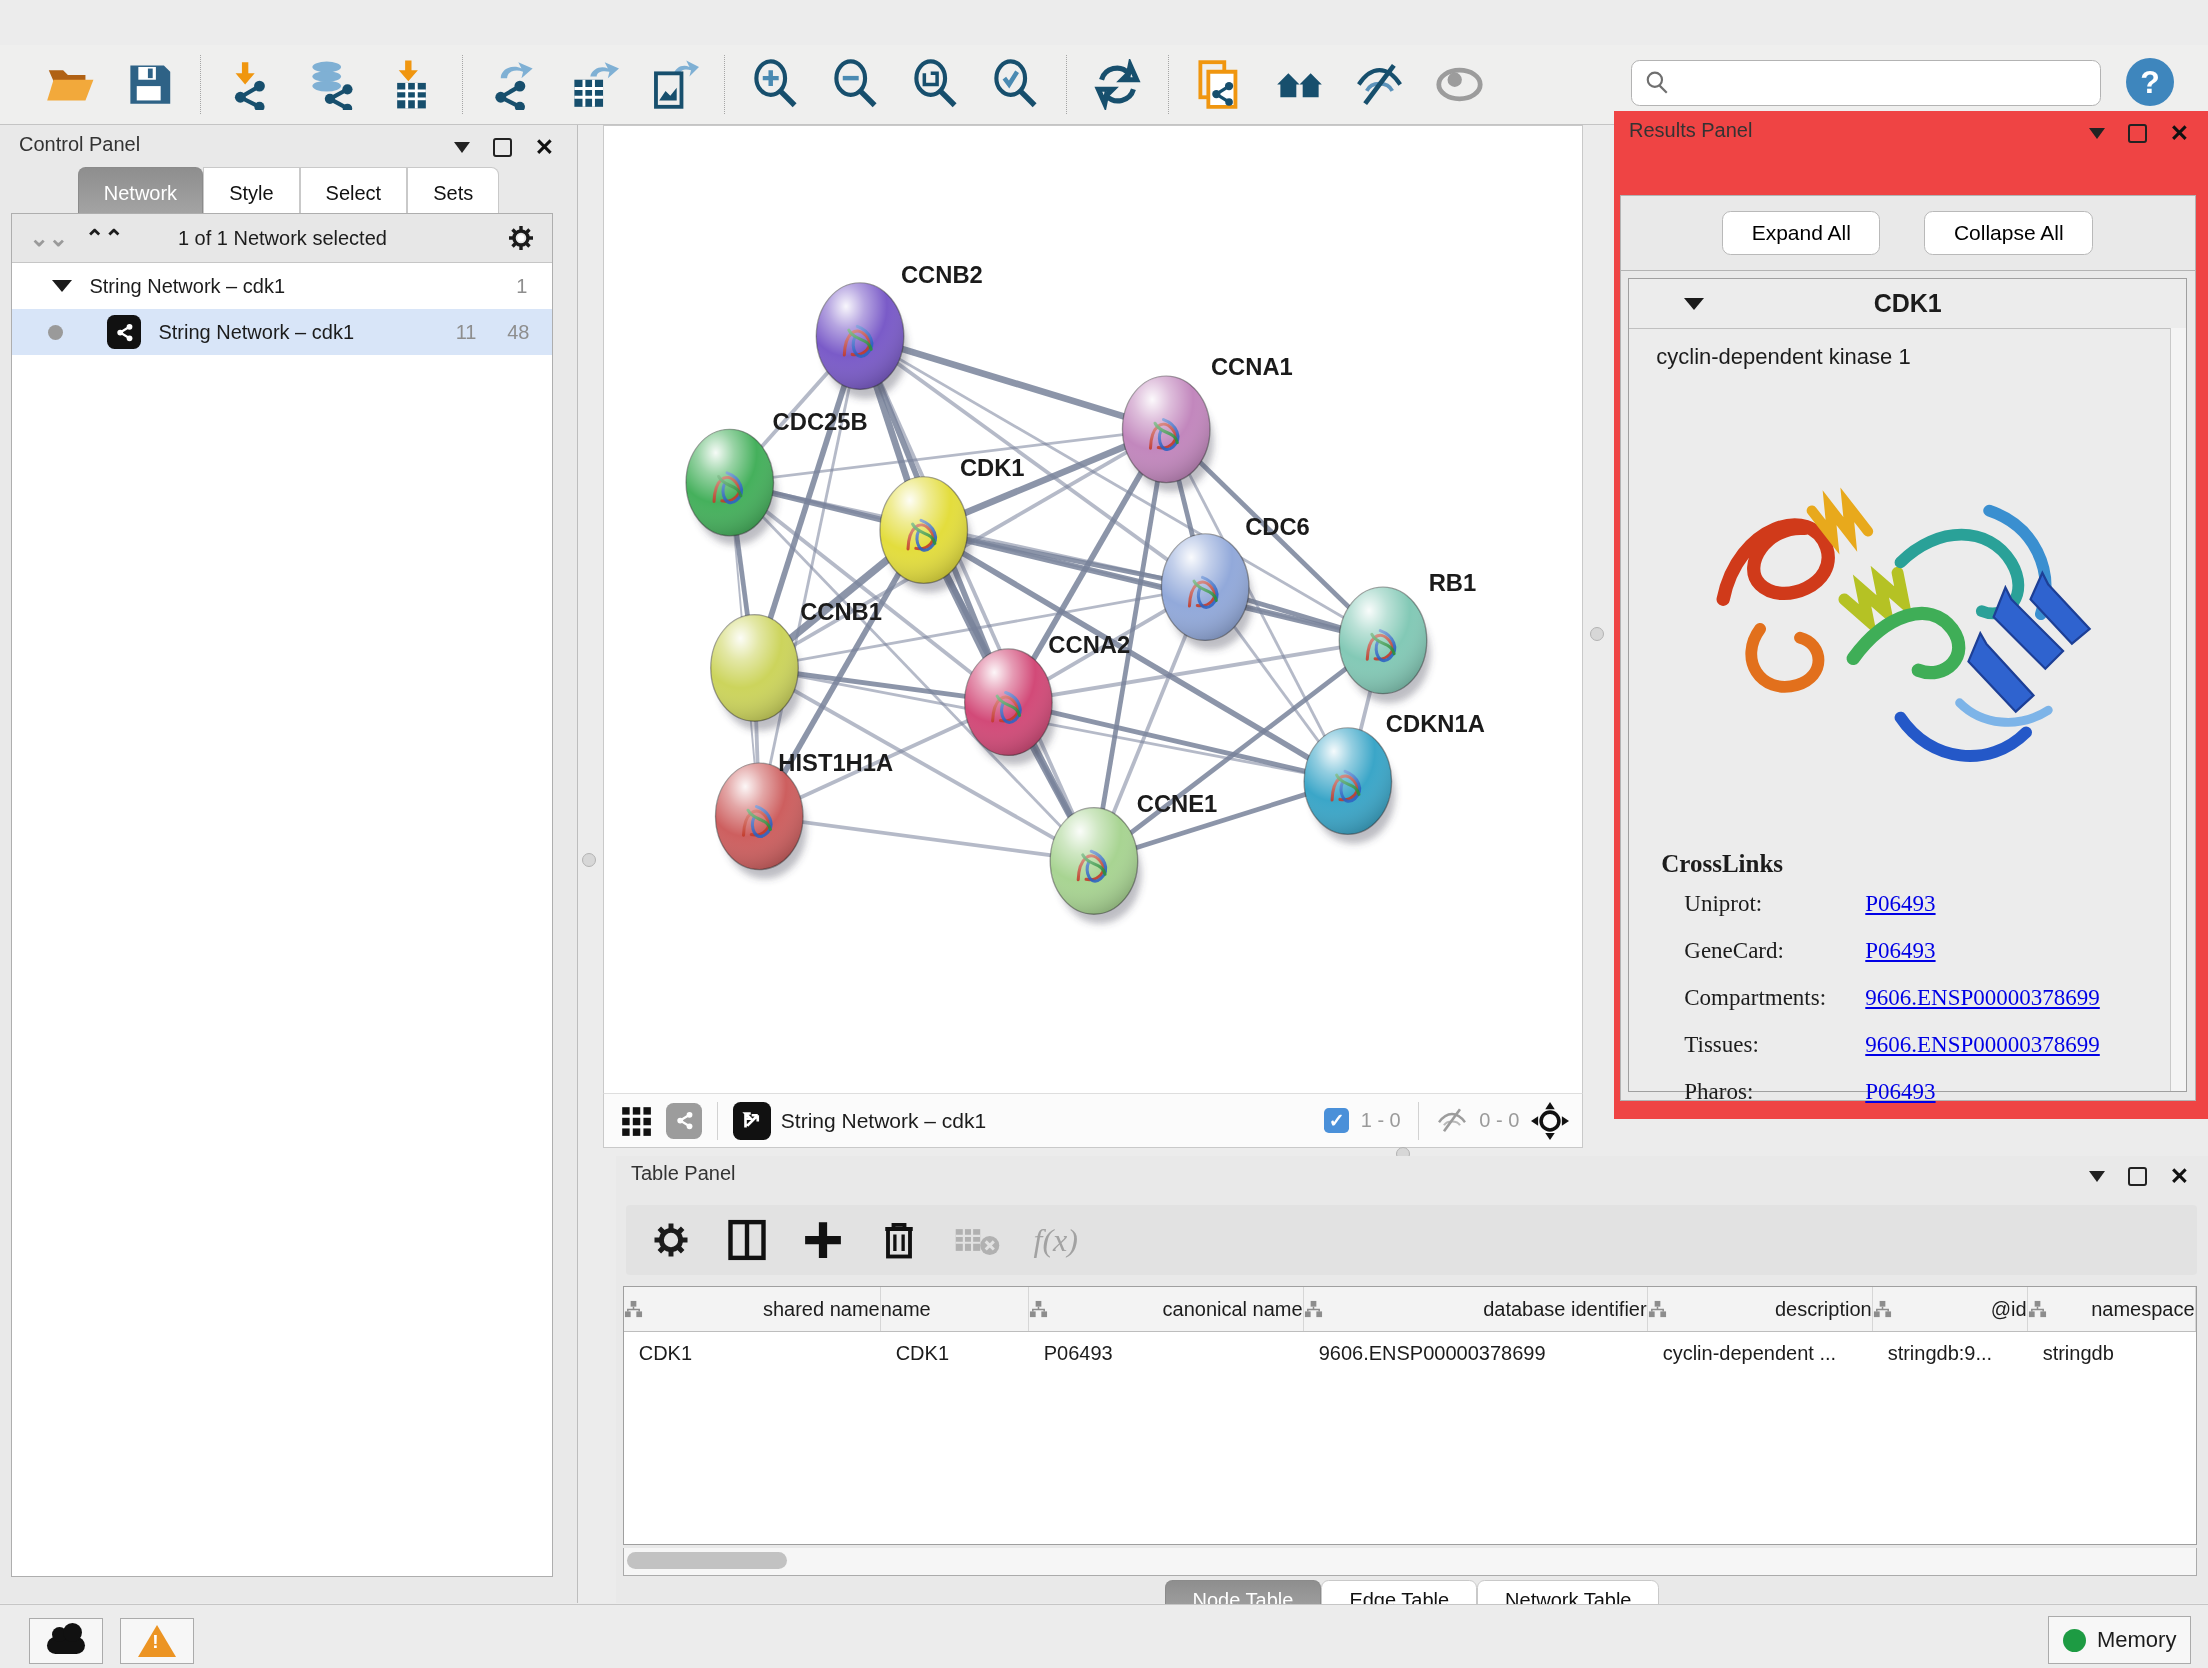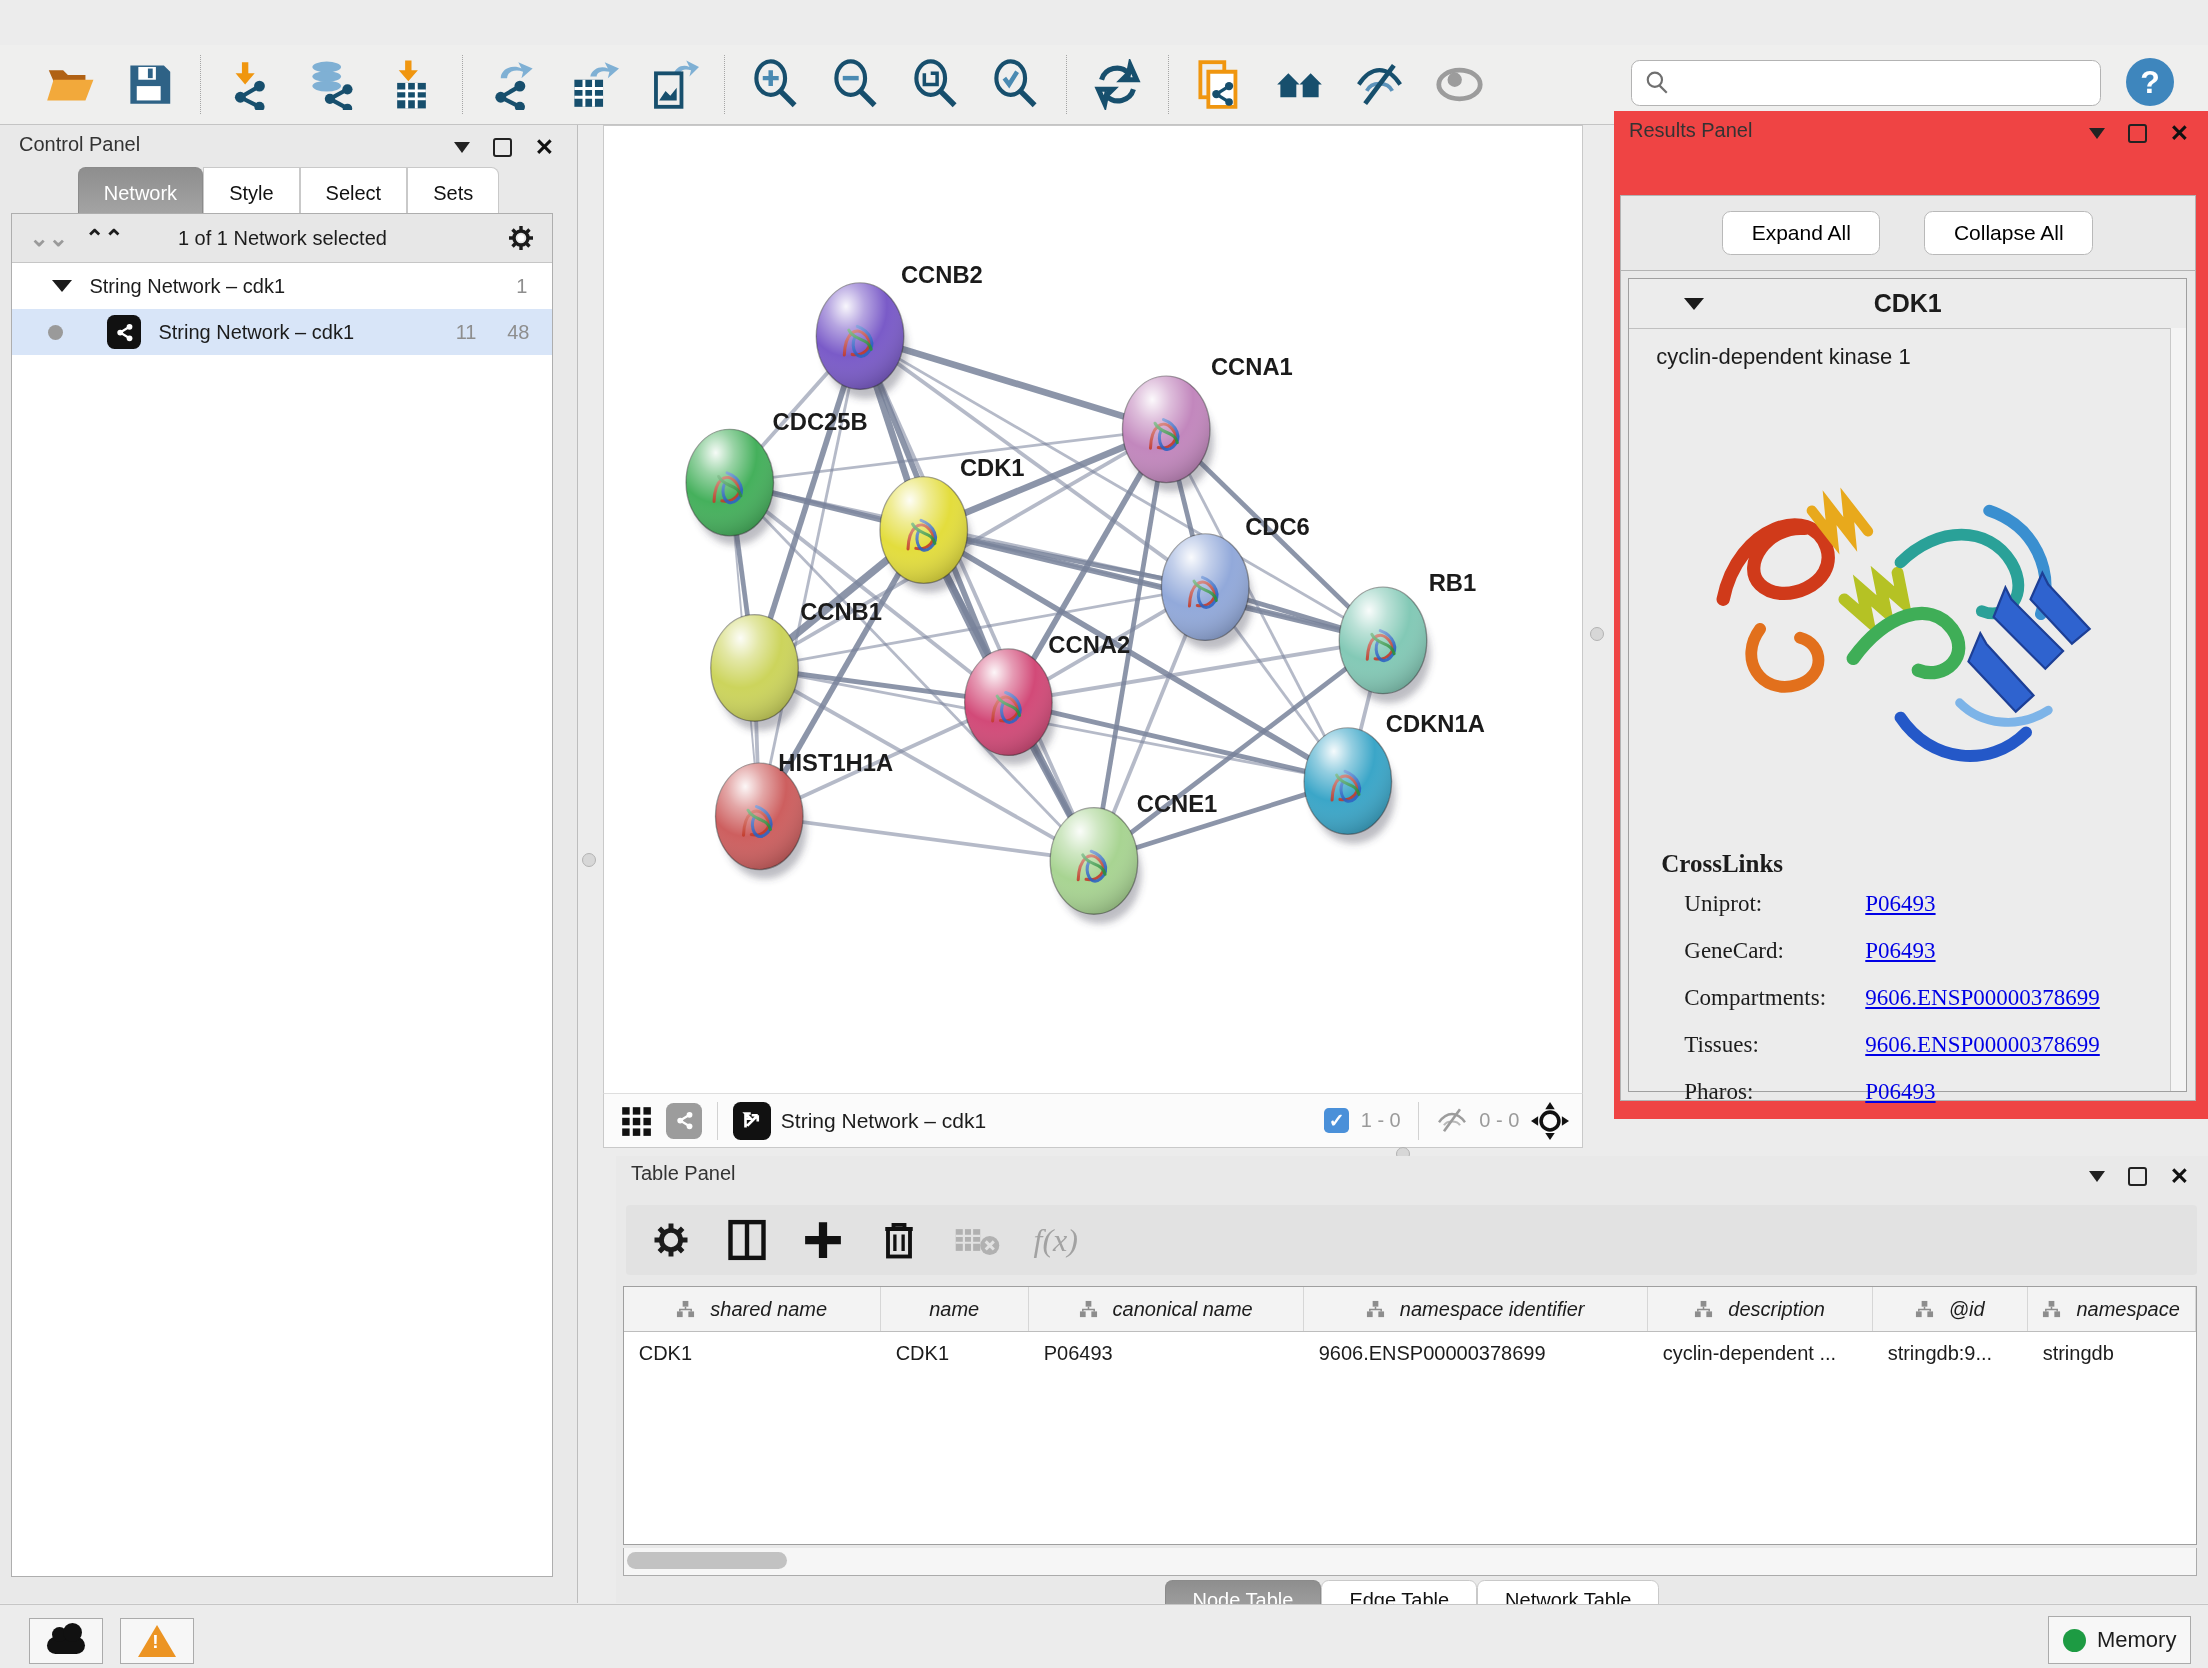--- a/index.html
+++ b/index.html
@@ -104,22 +104,22 @@
   .table-panel{position:absolute;left:616px;top:1156px;width:1592px;height:447px;background:#e9e9e9;}
   .tp-header{position:relative;height:40px;}
   .tp-header .panel-title{position:absolute;left:15px;top:5.7px;}
   .tp-toolbar{position:absolute;left:9.5px;top:49px;right:11.4px;height:70px;background:#e2e2e2;
     border-radius:3.8px;display:flex;align-items:center;gap:32px;padding-left:23px;}
   .tp-toolbar svg{width:44px;height:44px;}
   .fx{font-family:"Liberation Serif",serif;font-style:italic;font-size:32px;color:#a2a2a2;}
   .dtable{position:absolute;left:6.7px;top:130px;right:11.4px;height:257px;background:#fff;
     border:1px solid #9f9f9f;overflow:hidden;}
   .thead{display:flex;height:44px;background:#f3f3f3;border-bottom:1px solid #bdbdbd;}
-  .th{display:flex;align-items:center;justify-content:center;gap:15px;font-size:20px;
-    border-right:1px solid #d6d6d6;box-sizing:border-box;overflow:hidden;white-space:nowrap;font-style:italic;}
+  .th{display:flex;align-items:center;justify-content:space-between;gap:15px;font-size:20px;
+    border-right:1px solid #d6d6d6;box-sizing:border-box;overflow:hidden;white-space:nowrap;}
   .trow{display:flex;height:42px;}
   .td{font-size:20px;display:flex;align-items:center;padding-left:15px;box-sizing:border-box;
     overflow:hidden;white-space:nowrap;}
   .hscroll{position:absolute;left:6.7px;right:11.4px;top:392px;height:27px;background:#f6f6f6;
     border:1px solid #ababab;border-top:none;}
   .hthumb{position:absolute;left:3.8px;top:3.8px;width:160px;height:17px;border-radius:8.6px;background:#c2c2c2;}
   .tp-tabs{position:absolute;left:0;right:0;top:424px;display:flex;justify-content:center;}
   .tp-tabs .tab{border-radius:7.6px 7.6px 0 0;border-bottom:1px solid #c9c9c9;padding:7.6px 27px;}
   .tp-tabs .tab.sel{border-radius:7.6px;}
   
@@ -729,21 +729,21 @@
           </div>
           <div class="th" style="width: 344px;">
             <svg width="19" height="19" viewBox="0 0 20 20">
               <g fill="#8d8d8d">
                 <rect x="7" y="1" width="6" height="6"></rect>
                 <rect x="1" y="12" width="6" height="6"></rect>
                 <rect x="13" y="12" width="6" height="6"></rect>
                 <path d="M10 7v3M4 12v-2h12v2" stroke="#8d8d8d" stroke-width="1.6" fill="none"></path>
               </g>
             </svg>
-            <span>namespace identifier</span>
+            <span>database identifier</span>
           </div>
           <div class="th" style="width: 225px;">
             <svg width="19" height="19" viewBox="0 0 20 20">
               <g fill="#8d8d8d">
                 <rect x="7" y="1" width="6" height="6"></rect>
                 <rect x="1" y="12" width="6" height="6"></rect>
                 <rect x="13" y="12" width="6" height="6"></rect>
                 <path d="M10 7v3M4 12v-2h12v2" stroke="#8d8d8d" stroke-width="1.6" fill="none"></path>
               </g>
             </svg>

